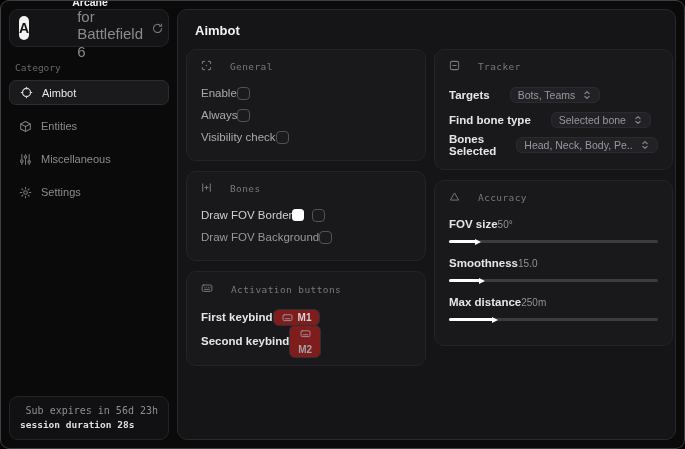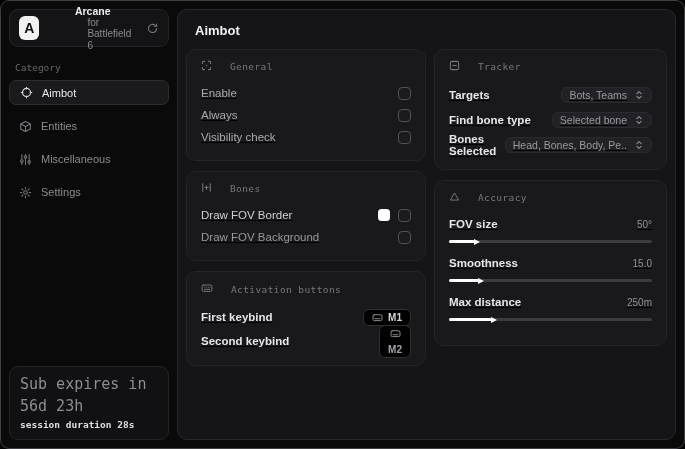--- a/index.html
+++ b/index.html
@@ -10,74 +10,74 @@
             border:1px solid #3e3e43; border-radius:9px; display:flex; overflow:hidden; }
 
   
   .sidebar { width:176px; flex:0 0 176px; padding:8px; display:flex; flex-direction:column; }
   .side-header { height:38px; flex:0 0 38px; background:#141416; border:1px solid #242428;
                  border-radius:9px; display:flex; align-items:center; gap:8px; padding:0 9px; }
   .logo { width:24px; height:24px; background:#f2f2f2; border-radius:6px; color:#111;
           font-weight:bold; font-size:14px; display:flex; align-items:center; justify-content:center; }
   .app-meta { display:flex; flex-direction:column; line-height:1.15;align-items:center; }
   .app-name { font-size:10.5px; font-weight:bold; color:#ececef; }
-  .app-sub  { font-size:10px; color:#8a8a90;margin-left:40px; }
+  .app-sub  { font-size:15px; color:#8a8a90;margin-left:40px; }
   .refresh { margin-left:auto; color:#74747a; display:flex; }
 
   .category { margin:15px 6px 7px; font-family:"DejaVu Sans Mono", monospace;
               font-size:9.5px; color:#67676d; }
 
   .nav-item { height:24px; display:flex; align-items:center; gap:9px; padding:0 10px;
               margin:0 0 5px 0; border-radius:7px; color:#8b8b91; font-size:11px; cursor:default; }
   .nav-item .nav-ico { display:flex; color:#77777d; }
   .nav-item.active { background:#1a1a1d; border:1px solid #2d2d31; color:#e8e8eb; height:25px; }
   .nav-item.active .nav-ico { color:#d6d6da; }
   .nav-gap { height:4px; }
 
   .side-footer { margin-top:auto; background:#111113; border:1px solid #242428; border-radius:9px;
                  padding:6px 10px 7px; font-family:"DejaVu Sans Mono", monospace; line-height:1.5; }
-  .foot-1 { font-size:15px; color:#8d8d93; }
+  .foot-1 { font-size:10px; color:#8d8d93;text-align:right; }
   .foot-2 { font-size:9.5px; font-weight:bold; color:#dfdfe3; }
 
   
   .main { flex:1; margin:8px 8px 8px 0; background:#151518; border:1px solid #29292d;
           border-radius:10px; overflow:hidden; }
   .main-title { padding:13px 17px 9px; font-size:13px; font-weight:bold; color:#f1f1f4; }
   .columns { display:flex; gap:8px; padding:2px 8px 8px; }
   .col-left { width:240px; flex:0 0 240px; }
   .col-right { flex:1; }
 
   .card { background:#19191c; border:1px solid #242428; border-radius:10px;
           padding:10px 14px 12px; margin-bottom:10px; }
   .card-title { display:flex; align-items:center; gap:18px; color:#77777d;
                 font-family:"DejaVu Sans Mono", monospace; font-size:9.5px;
                 letter-spacing:0.4px; margin-bottom:9px; }
   .card-title svg { flex:0 0 auto; }
 
-  .row { display:flex; align-items:center; justify-content:space-between; height:22px;text-decoration:underline; }
+  .row { display:flex; align-items:center; height:22px; }
   .lbl-muted  { font-size:11.5px; color:#a9aaaf; }
   .lbl-bright { font-size:11.5px; color:#cfcfd4; }
   .lbl-dim    { font-size:11.5px; color:#97979d; }
   .lbl-strong { font-size:11.5px; font-weight:bold; color:#e6e6ea; }
 
   .checkbox { width:13px; height:13px; border:1.5px solid #515157; border-radius:4px;
               background:#1b1b1e; cursor:pointer; }
   .swatch { width:12px; height:12px; border-radius:3.5px; margin-right:8px; }
   .ctrl-group { display:flex; align-items:center; }
 
   .keyrow { height:24px; }
-  .keybind { display:flex; align-items:center; gap:5px; background:#000000; border:1px solid #303034;
+  .keybind { display:flex; align-items:center; gap:5px; background:#7f1d1d; border:1px solid #303034;
              border-radius:6px; padding:2px 8px; font-size:10px; font-weight:bold; color:#d2d2d7; cursor:pointer; }
   .keybind.dim { color:#a2a2a8;flex-direction:column; }
   .keybind svg { color:#9b9ba1; }
 
   .trackrow { height:25px; }
   .select { display:flex; align-items:center; gap:7px; background:#222226; border:1px solid #2b2b2f;
             border-radius:6px; padding:1px 7px; font-size:10.5px; color:#97979e; cursor:pointer;
-            max-width:158px; white-space:nowrap; }
+            max-width:158px; white-space:nowrap;margin-left:20px; }
   .select svg { color:#8b8b92; flex:0 0 auto; }
 
   .acc-group { margin-bottom:9px; }
   .acc-group:last-child { margin-bottom:12px; }
   .acc-val { font-size:10px; color:#909096; }
   .slider { position:relative; height:3px; background:#3b3b40; border-radius:2px; margin-top:5px; }
   .slider-fill { position:absolute; left:0; top:0; bottom:0; background:#ffffff; border-radius:2px; }
   .slider-thumb { position:absolute; right:-5px; top:50%; transform:translateY(-50%);
                   width:0; height:0; border-left:6px solid #ffffff;
                   border-top:3.5px solid transparent; border-bottom:3.5px solid transparent; }
@@ -265,21 +265,21 @@
             <span class="select">
               <span>Selected bone</span>
               <svg width="10" height="10" viewBox="0 0 14 14" fill="none" stroke="currentColor" stroke-width="1.6" stroke-linecap="round" stroke-linejoin="round">
                 <path d="M4 5.2 7 2.2l3 3M4 8.8l3 3 3-3"></path>
               </svg>
             </span>
           </div>
           <div class="row trackrow">
             <span class="lbl-strong">Bones Selected</span>
             <span class="select">
-              <span>Head, Bones, Body, Pe..</span>
+              <span>Head, Neck, Body, Pe..</span>
               <svg width="10" height="10" viewBox="0 0 14 14" fill="none" stroke="currentColor" stroke-width="1.6" stroke-linecap="round" stroke-linejoin="round">
                 <path d="M4 5.2 7 2.2l3 3M4 8.8l3 3 3-3"></path>
               </svg>
             </span>
           </div>
         </div>
 
         <div class="card">
           <div class="card-title">
             <span>

